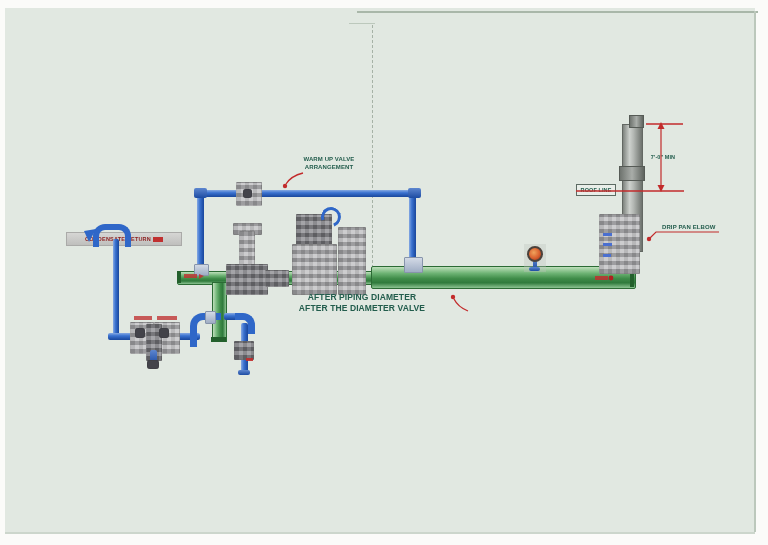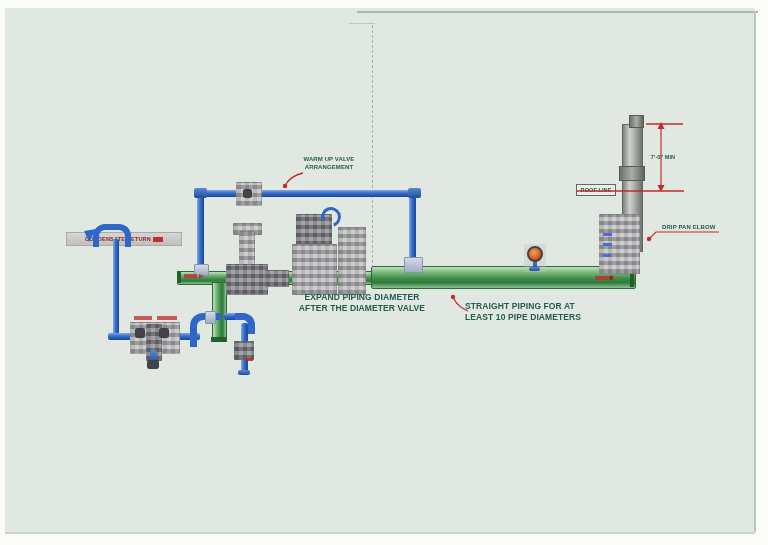--- a/index.html
+++ b/index.html
@@ -121,26 +121,22 @@
   <div class="abs hump-right" style="left:230px;top:305px;width:13px;height:14px;"></div>
   <div class="abs pipe-blue-v" style="left:236px;top:315px;width:7px;height:50px;"></div>
   <div class="abs mosaic dark" style="left:229px;top:333px;width:18px;height:17px;"></div>
   <div class="abs fit-blue" style="left:233px;top:362px;width:12px;height:5px;"></div>
 
   <div class="abs lbl lbl-center" style="left:294px;top:147px;width:60px;font-size:6px;font-weight:bold;line-height:8px;">
     <div>WARM UP VALVE</div>
     <div>ARRANGEMENT</div>
   </div>
   <div class="abs lbl lbl-center" style="left:287px;top:284px;width:140px;font-size:8.5px;font-weight:bold;line-height:11px;">
-    <div>EXPAND PIPING DIAMETER</div>
+    <div>AFTER PIPING DIAMETER</div>
     <div>AFTER THE DIAMETER VALVE</div>
-  </div>
-  <div class="abs lbl" style="left:460px;top:293px;width:130px;font-size:8.5px;font-weight:bold;line-height:11px;">
-    <div>STRAIGHT PIPING FOR AT</div>
-    <div>LEAST 10 PIPE DIAMETERS</div>
   </div>
   <div class="abs boxed" style="left:571px;top:176px;width:38px;height:10px;">
     <span class="lbl" style="font-size:5.5px;font-weight:bold;">ROOF LINE</span>
   </div>
   <div class="abs dim-text" style="left:640px;top:144px;width:36px;height:10px;">
     <span class="lbl" style="font-size:5.5px;font-weight:bold;">7'-0" MIN</span>
   </div>
   <div class="abs lbl" style="left:657px;top:216px;width:64px;font-size:6px;font-weight:bold;">DRIP PAN ELBOW</div>
 
   <svg class="svg-overlay" width="750" height="524" viewBox="0 0 750 524">

